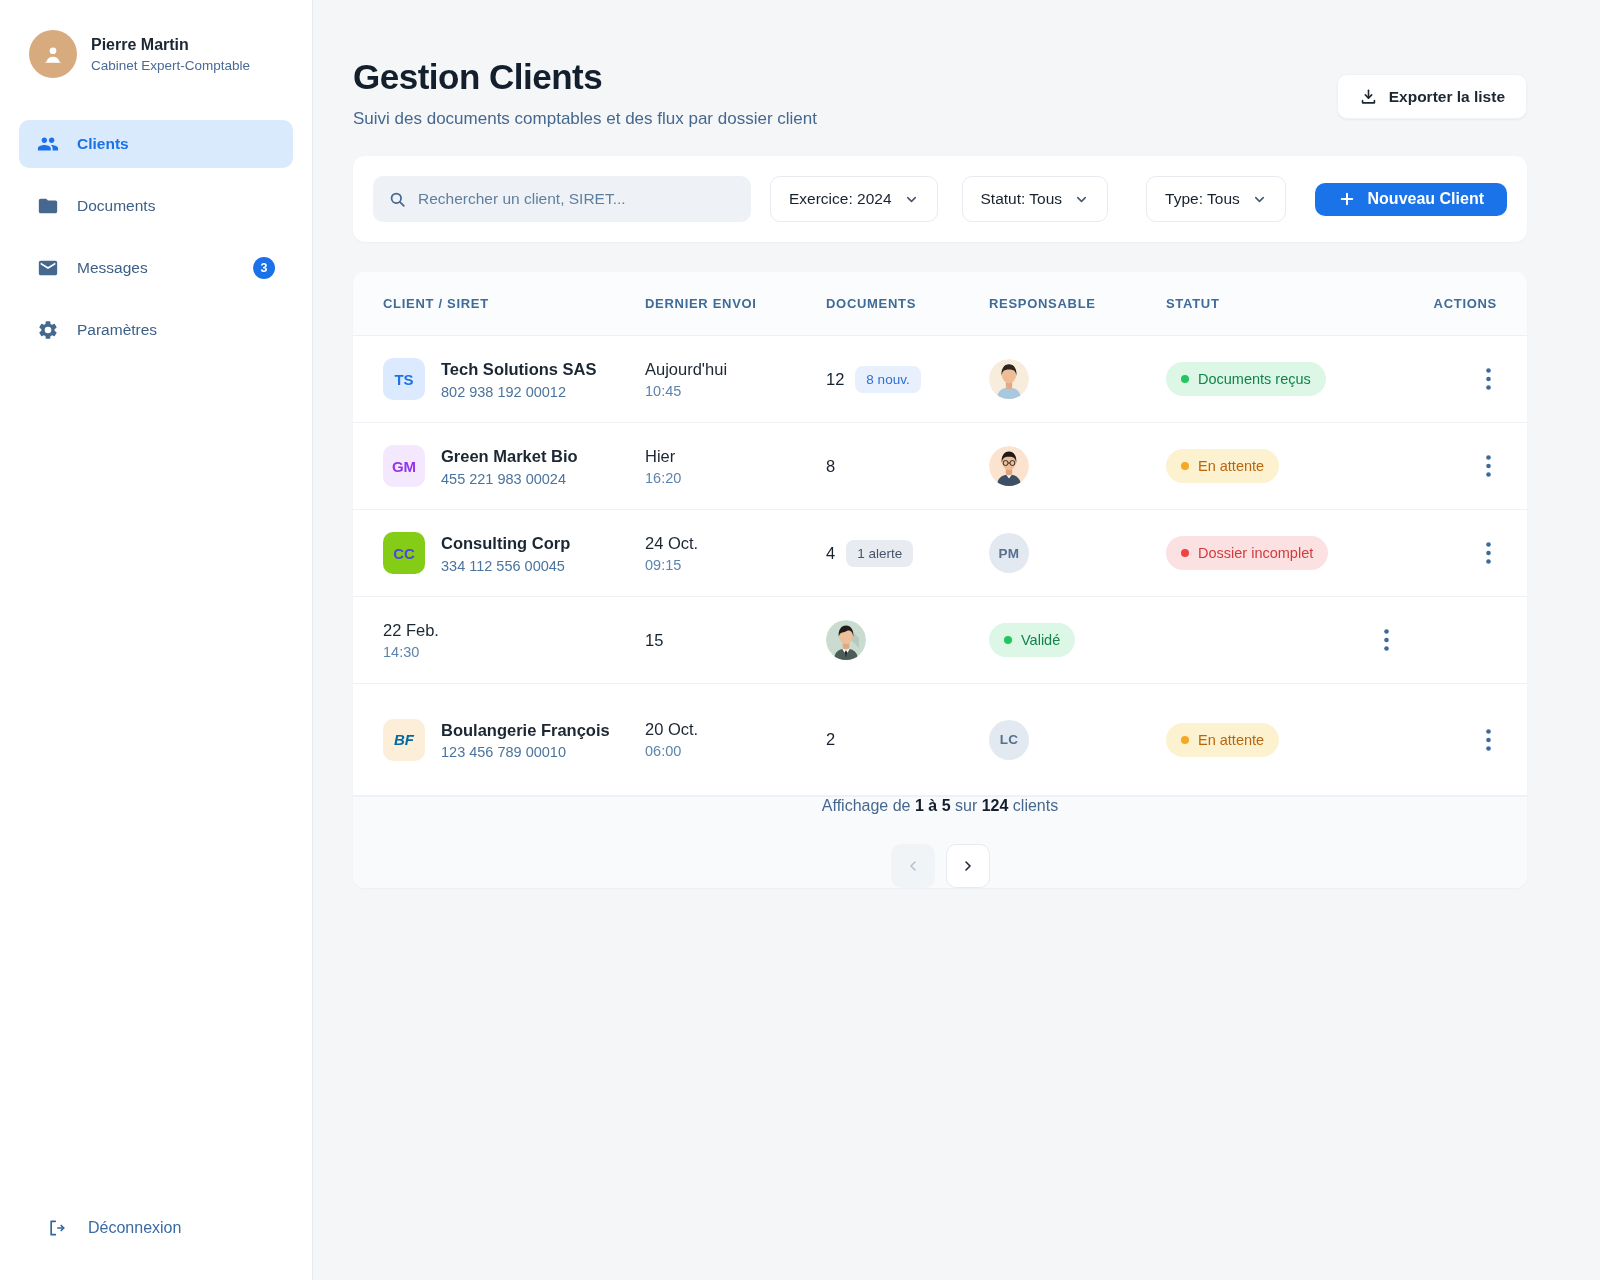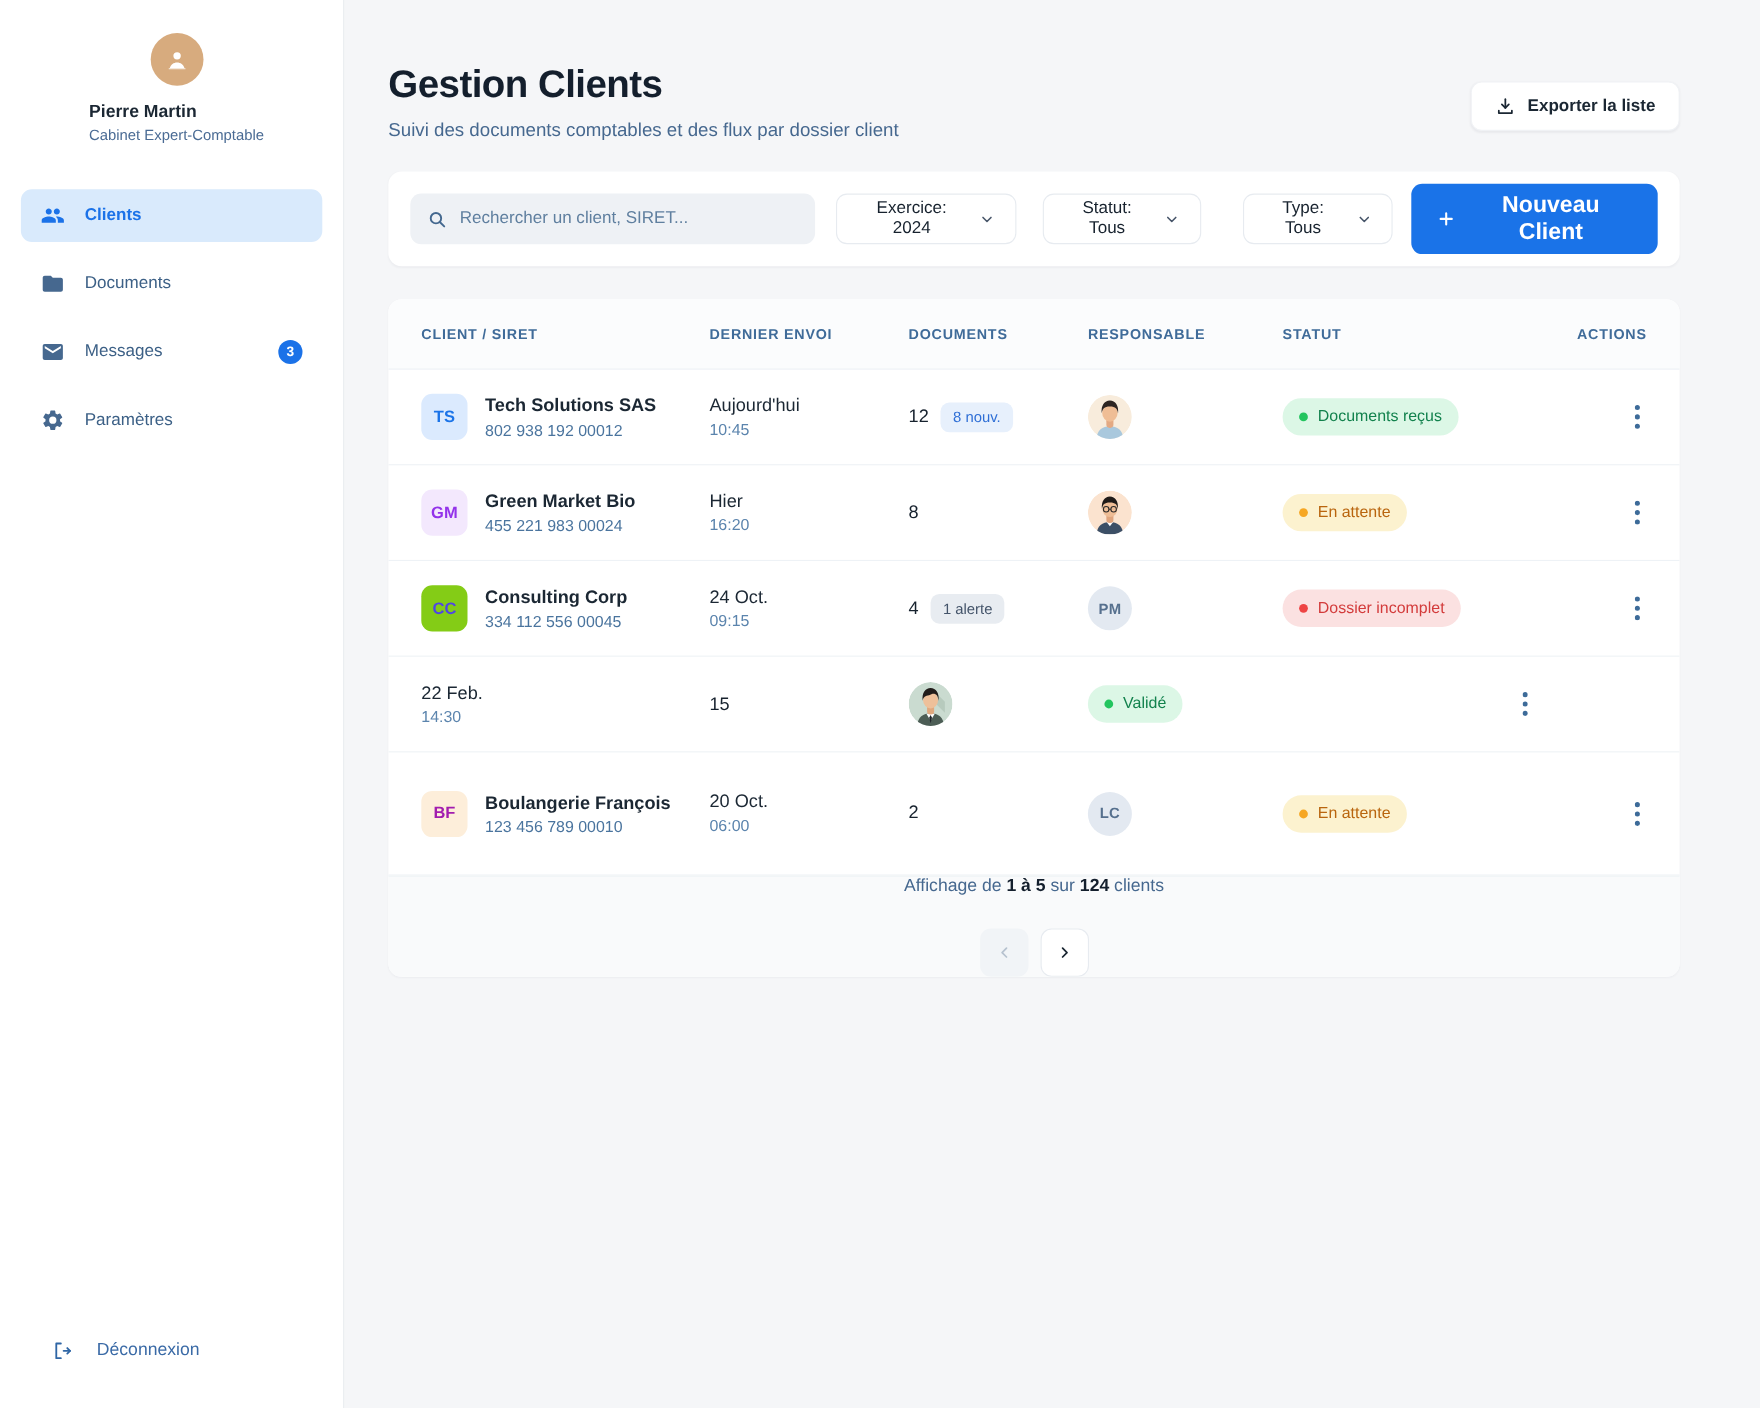--- a/index.html
+++ b/index.html
@@ -13,21 +13,21 @@
   .app { display: flex; width: 1600px; height: 1280px; }
 
   
   .sidebar {
     width: 313px; height: 100%;
     background: #ffffff;
     border-right: 1px solid #e7eaee;
     position: relative;
     flex: 0 0 313px;
   }
-  .user-block { display: flex; align-items: center; gap: 14px; padding: 30px 20px 0 29px; flex-direction: column; }
+  .user-block { display: flex; align-items: center; gap: 14px; padding: 30px 20px 0 29px; }
   .user-avatar {
     width: 48px; height: 48px; border-radius: 50%;
     background: #d7ab7e; flex: 0 0 48px;
     display: flex; align-items: center; justify-content: center;
   }
   .user-avatar svg { width: 26px; height: 26px; }
   .user-name { font-size: 16px; font-weight: 700; color: #1b2733; line-height: 1.3; }
   .user-org { font-size: 13.5px; color: #4a6b94; margin-top: 2px; }
 
   .nav { margin-top: 42px; padding: 0 19px; display: flex; flex-direction: column; gap: 14px; }
@@ -98,23 +98,23 @@
     display: flex; align-items: center; gap: 12px; padding: 0 18px;
     font-size: 15.5px; font-weight: 500; color: #17222e; cursor: pointer;
     font-family: inherit;
   }
   .dropdown svg { width: 15px; height: 15px; stroke: #475569; }
   .dd-exercice { margin-left: 2px; }
   .dd-statut { margin-left: 7px; }
   .dd-type { margin-left: 21px; }
   .new-client-btn {
     margin-left: auto;
-    height: 64px; background: #1a73e8; border: none; border-radius: 10px;
+    height: 33px; background: #1a73e8; border: none; border-radius: 10px;
     display: flex; align-items: center; gap: 12px; padding: 0 23px;
-    font-size: 21px; font-weight: 700; color: #fff; cursor: pointer;
+    font-size: 16px; font-weight: 700; color: #fff; cursor: pointer;
     font-family: inherit;
   }
   .new-client-btn svg { width: 18px; height: 18px; stroke: #fff; }
 
   
   .table-card {
     margin-top: 30px;
     background: #fff; border-radius: 12px;
     box-shadow: 0 1px 2px rgba(16,24,40,.04);
     overflow: hidden;
@@ -143,21 +143,21 @@
   .client-cell { display: flex; align-items: center; gap: 16px; padding-right: 24px; }
   .client-avatar {
     width: 42px; height: 42px; border-radius: 10px; flex: 0 0 42px;
     display: flex; align-items: center; justify-content: center;
     font-size: 15px; font-weight: 700;
   }
   .av-blue   { background: #dbeafe; color: #1a73e8; }
   .av-purple { background: #f3e8fd; color: #9333ea; }
   .av-indigo { background: #84cc16; color: #4f46e5; }
   .av-teal   { background: #d2f5e7; color: #0d9488; }
-  .av-orange { background: #fdeeda; color: #a21caf; }
+  .av-orange { background: #fdeeda; color: #0369a1; font-style: italic; }
   .client-name { font-size: 16.5px; font-weight: 700; color: #1b2733; line-height: 1.35; }
   .client-siret { font-size: 14.5px; color: #4a749e; margin-top: 3px; }
 
   .envoi-date { font-size: 16.5px; font-weight: 500; color: #1b2733; }
   .envoi-time { font-size: 14.5px; color: #5b84ad; margin-top: 4px; }
 
   .docs-cell { display: flex; align-items: center; gap: 11px; }
   .docs-count { font-size: 16.5px; font-weight: 500; color: #17222e; }
   .chip {
     font-size: 13.5px; font-weight: 500;

